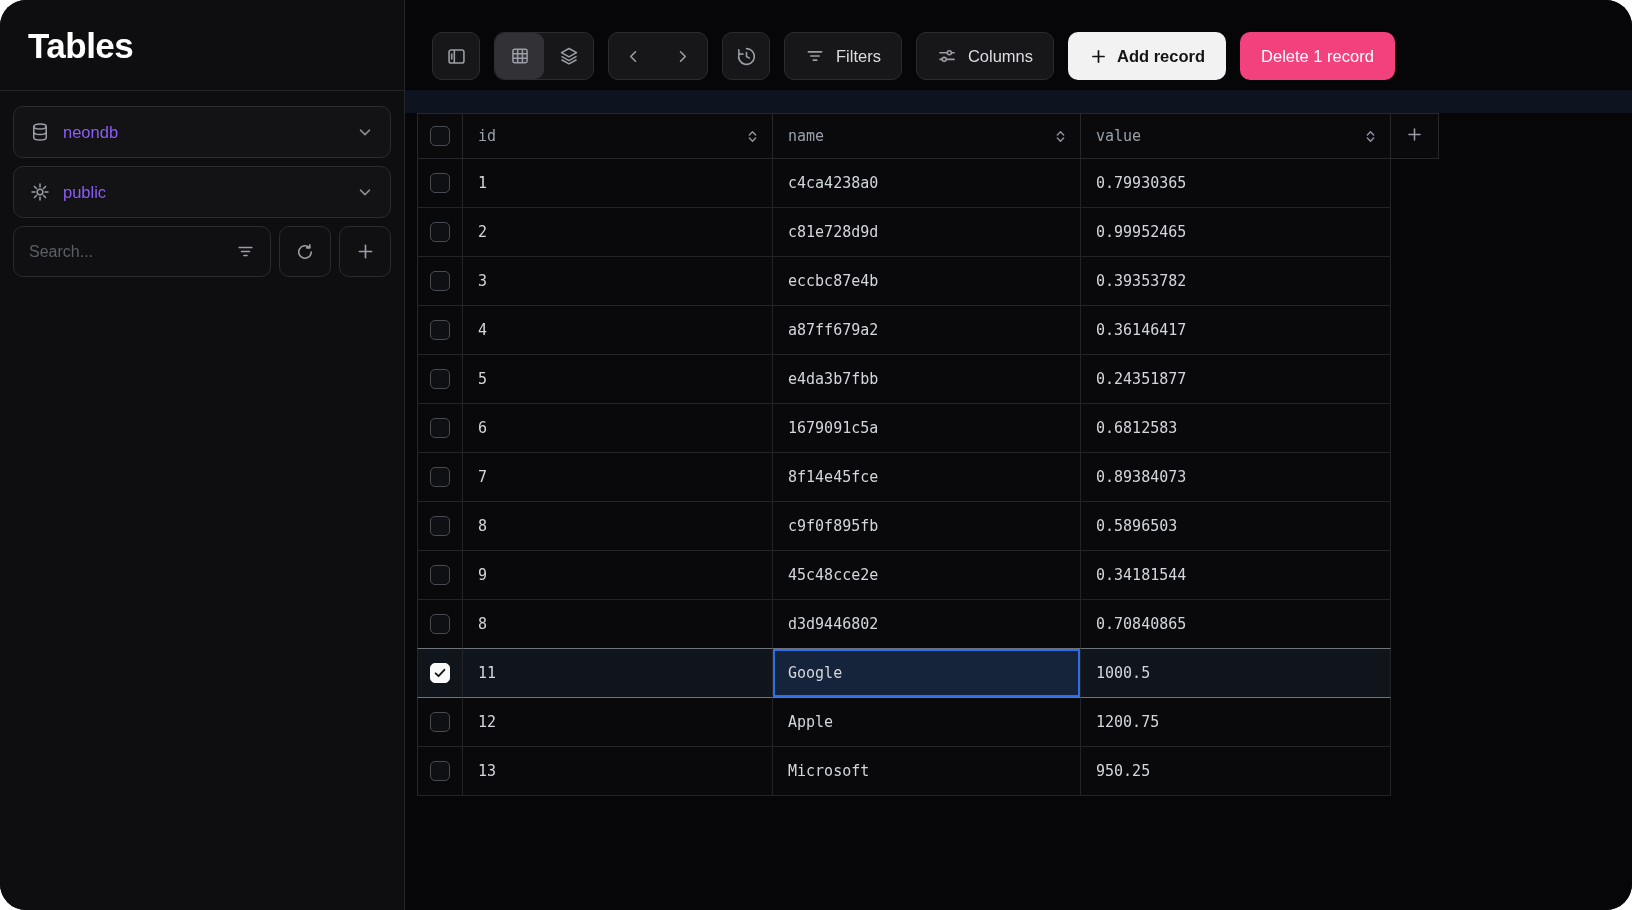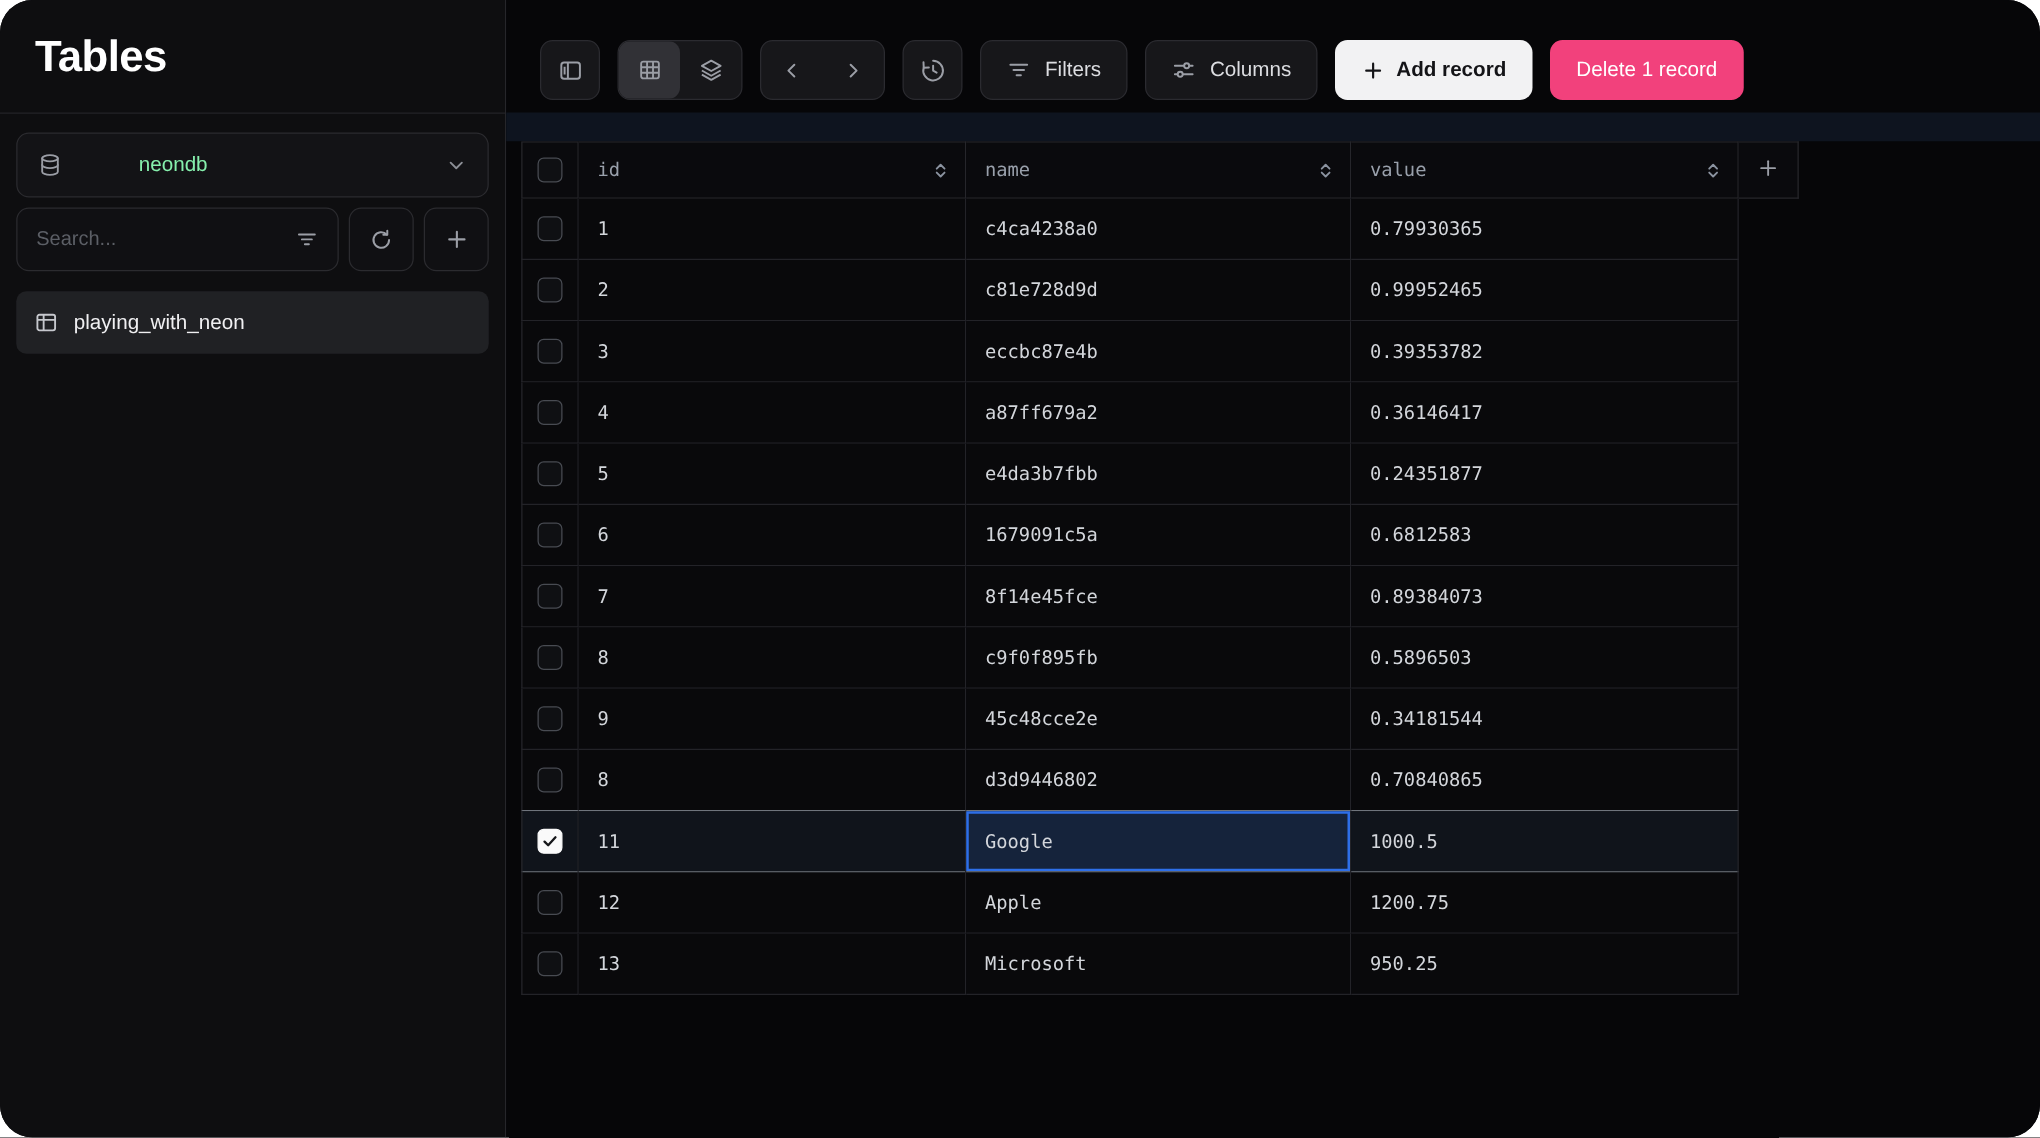--- a/index.html
+++ b/index.html
@@ -30,21 +30,21 @@
   .sidebar-header h1 {
     font-size: 35px; font-weight: 700; color: #ffffff; letter-spacing: -0.5px;
   }
   .sidebar-body { padding: 15px 13px; }
   .select {
     height: 52px; background: #131316;
     border: 1px solid #2b2b2f; border-radius: 10px;
     display: flex; align-items: center; gap: 13px;
     padding: 0 16px; margin-bottom: 8px; cursor: pointer;
   }
-  .select .lbl { font-size: 16.5px; color: #86efac; margin-left: 48px; }
+  .select .lbl { font-size: 16.5px; color: #8b5cf6; }
   .icon { display: inline-flex; align-items: center; justify-content: center; color: #9b9ea6; }
   .icon svg { display: block; }
   .chev { margin-left: auto; color: #8b8e95; }
   .search-row { display: flex; gap: 8px; margin-bottom: 16px; }
   .search-box {
     flex: 1; height: 51px;
     border: 1px solid #2b2b2f; border-radius: 10px; background: #101013;
     display: flex; align-items: center; padding: 0 15px; 
   }
   .search-box input {
@@ -148,20 +148,41 @@
           </svg>
         </span>
         <span class="lbl">neondb</span>
         <span class="icon chev">
           <svg width="18" height="18" viewBox="0 0 24 24" fill="none" stroke="currentColor" stroke-width="2" stroke-linecap="round" stroke-linejoin="round">
               <polyline points="6 9.5 12 15.5 18 9.5"></polyline>
             </svg>
         </span>
       </div>
 
+      <div class="select">
+        <span class="icon">
+          <svg width="20" height="20" viewBox="0 0 24 24" fill="none" stroke="currentColor" stroke-width="1.8" stroke-linecap="round">
+            <circle cx="12" cy="12" r="3.4"></circle>
+            <line x1="12" y1="2.5" x2="12" y2="6"></line>
+              <line x1="12" y1="18" x2="12" y2="21.5"></line>
+            <line x1="2.5" y1="12" x2="6" y2="12"></line>
+              <line x1="18" y1="12" x2="21.5" y2="12"></line>
+            <line x1="5.3" y1="5.3" x2="7.8" y2="7.8"></line>
+              <line x1="16.2" y1="16.2" x2="18.7" y2="18.7"></line>
+            <line x1="5.3" y1="18.7" x2="7.8" y2="16.2"></line>
+              <line x1="16.2" y1="7.8" x2="18.7" y2="5.3"></line>
+          </svg>
+        </span>
+        <span class="lbl">public</span>
+        <span class="icon chev">
+          <svg width="18" height="18" viewBox="0 0 24 24" fill="none" stroke="currentColor" stroke-width="2" stroke-linecap="round" stroke-linejoin="round">
+              <polyline points="6 9.5 12 15.5 18 9.5"></polyline>
+            </svg>
+        </span>
+      </div>
 
       <div class="search-row">
         <div class="search-box">
           <input type="text" placeholder="Search..." style="">
           <span class="icon">
             <svg width="19" height="19" viewBox="0 0 24 24" fill="none" stroke="currentColor" stroke-width="2" stroke-linecap="round">
               <line x1="4" y1="7" x2="20" y2="7"></line>
                 <line x1="7" y1="12" x2="17" y2="12"></line>
                 <line x1="10" y1="17" x2="14" y2="17"></line>
             </svg>
@@ -178,30 +199,20 @@
         <button class="icon-btn">
           <span class="icon">
             <svg width="21" height="21" viewBox="0 0 24 24" fill="none" stroke="currentColor" stroke-width="1.9" stroke-linecap="round">
                 <line x1="12" y1="5" x2="12" y2="19"></line>
                 <line x1="5" y1="12" x2="19" y2="12"></line>
               </svg>
           </span>
         </button>
       </div>
 
-      <div class="table-item">
-        <span class="icon">
-          <svg width="20" height="20" viewBox="0 0 24 24" fill="none" stroke="currentColor" stroke-width="1.8" stroke-linejoin="round">
-            <rect x="3.5" y="4.5" width="17" height="15" rx="2"></rect>
-            <line x1="3.5" y1="9.5" x2="20.5" y2="9.5"></line>
-            <line x1="9.5" y1="4.5" x2="9.5" y2="19.5"></line>
-          </svg>
-        </span>
-        <span>playing_with_neon</span>
-      </div>
 
     </div>
   </aside>
 
   <main class="main">
 
     <div class="toolbar">
       <button class="tbtn icon-only">
         <span class="icon">
           <svg width="21" height="21" viewBox="0 0 24 24" fill="none" stroke="currentColor" stroke-width="1.8" stroke-linejoin="round">

